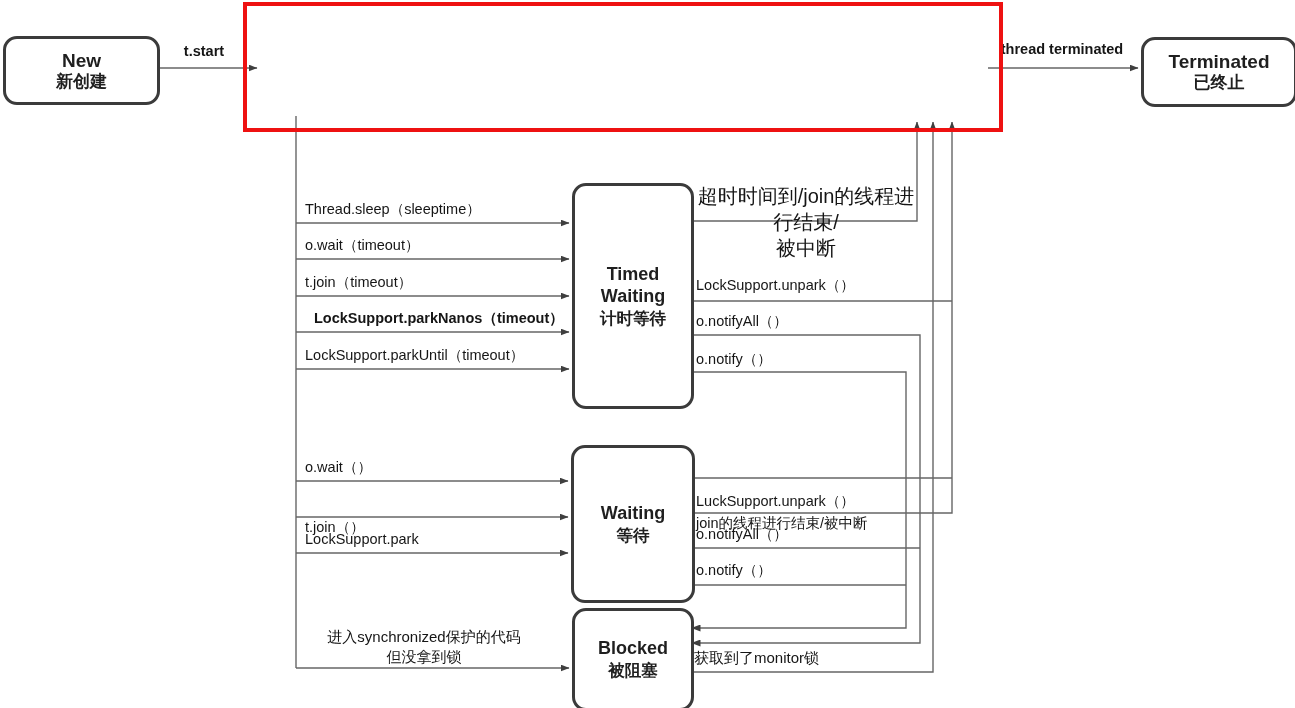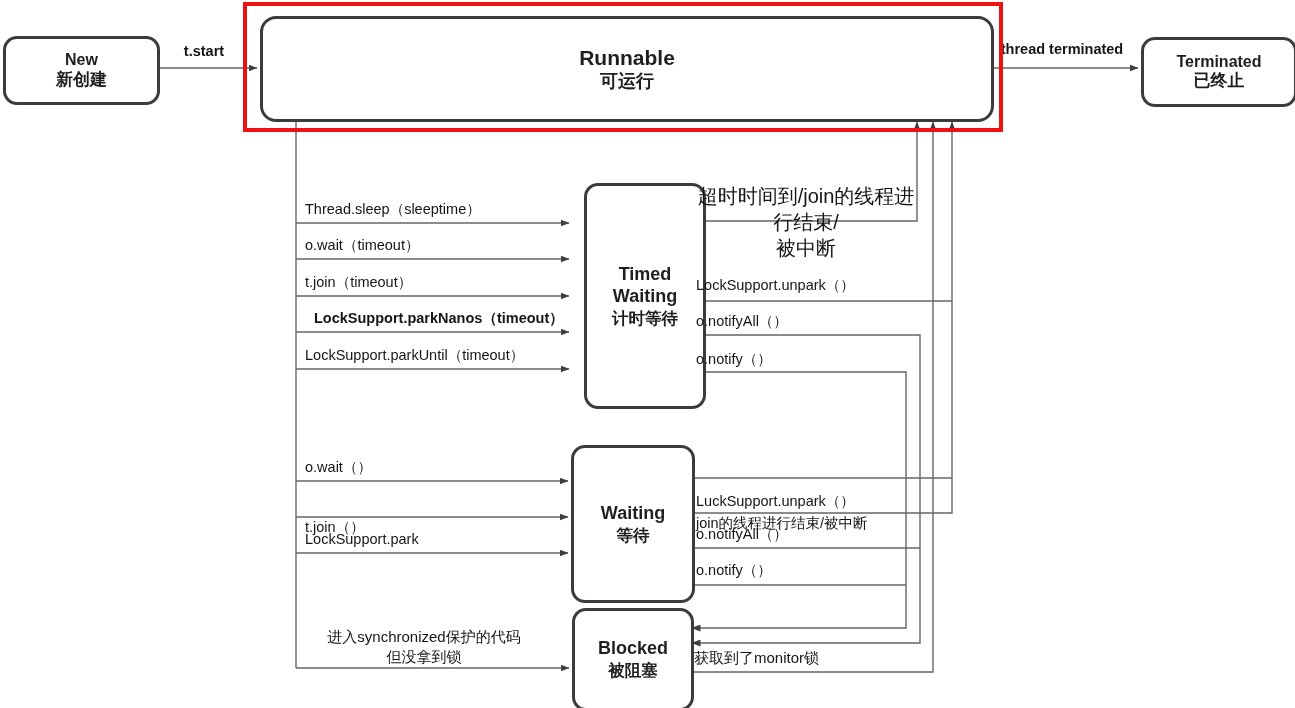--- a/index.html
+++ b/index.html
@@ -8,21 +8,21 @@
     font-family:"Liberation Sans","DejaVu Sans",sans-serif;color:#1a1a1a;
     overflow:hidden;
   }
   svg.wires{position:absolute;left:0;top:0;z-index:1;}
   .state-box{
     position:absolute;z-index:2;background:#ffffff;
     border:3.5px solid #3b3b3b;border-radius:14px;
     display:flex;flex-direction:column;align-items:center;justify-content:center;
     text-align:center;line-height:1.22;
   }
-  .state-box .en{font-weight:bold;font-size:16px;color:#1f1f1f;white-space:pre-line;}
+  .state-box .en{font-weight:bold;font-size:19px;color:#1f1f1f;white-space:pre-line;}
   .state-box .zh{font-weight:bold;font-size:17px;color:#1f1f1f;}
   .state-box.big .en{font-size:21px;}
   .state-box.big .zh{font-size:18px;}
   .state-box.small .en{font-size:18px;}
   .state-box.small .zh{font-size:16.5px;}
   .lbl{
     position:absolute;z-index:3;font-size:14.5px;color:#151515;
     white-space:nowrap;line-height:1.25;
   }
   .lbl.bold{font-weight:bold;}
@@ -82,31 +82,27 @@
 
       <path d="M688,672 H933 V122" marker-end="url(#arr)"></path>
     </g>
   </svg>
 
   <div class="state-box" style="left:3px;top:36px;width:151px;height:63px;">
     <div class="en">New</div>
     <div class="zh">新创建</div>
   </div>
 
-  <div class="state-box big" style="left:260px;top:16px;width:728px;height:100px;border-radius:16px;">
-    <div class="en">Runnable</div>
-    <div class="zh">可运行</div>
-  </div>
 
   <div class="state-box" style="left:1141px;top:37px;width:150px;height:64px;">
     <div class="en">Terminated</div>
     <div class="zh">已终止</div>
   </div>
 
-  <div class="state-box small" style="left:572px;top:183px;width:116px;height:220px;margin-left:12px;">
+  <div class="state-box small" style="left:572px;top:183px;width:116px;height:220px;">
     <div class="en">Timed
 Waiting</div>
     <div class="zh">计时等待</div>
   </div>
 
   <div class="state-box small" style="left:571px;top:445px;width:118px;height:152px;">
     <div class="en">Waiting</div>
     <div class="zh">等待</div>
   </div>
 

